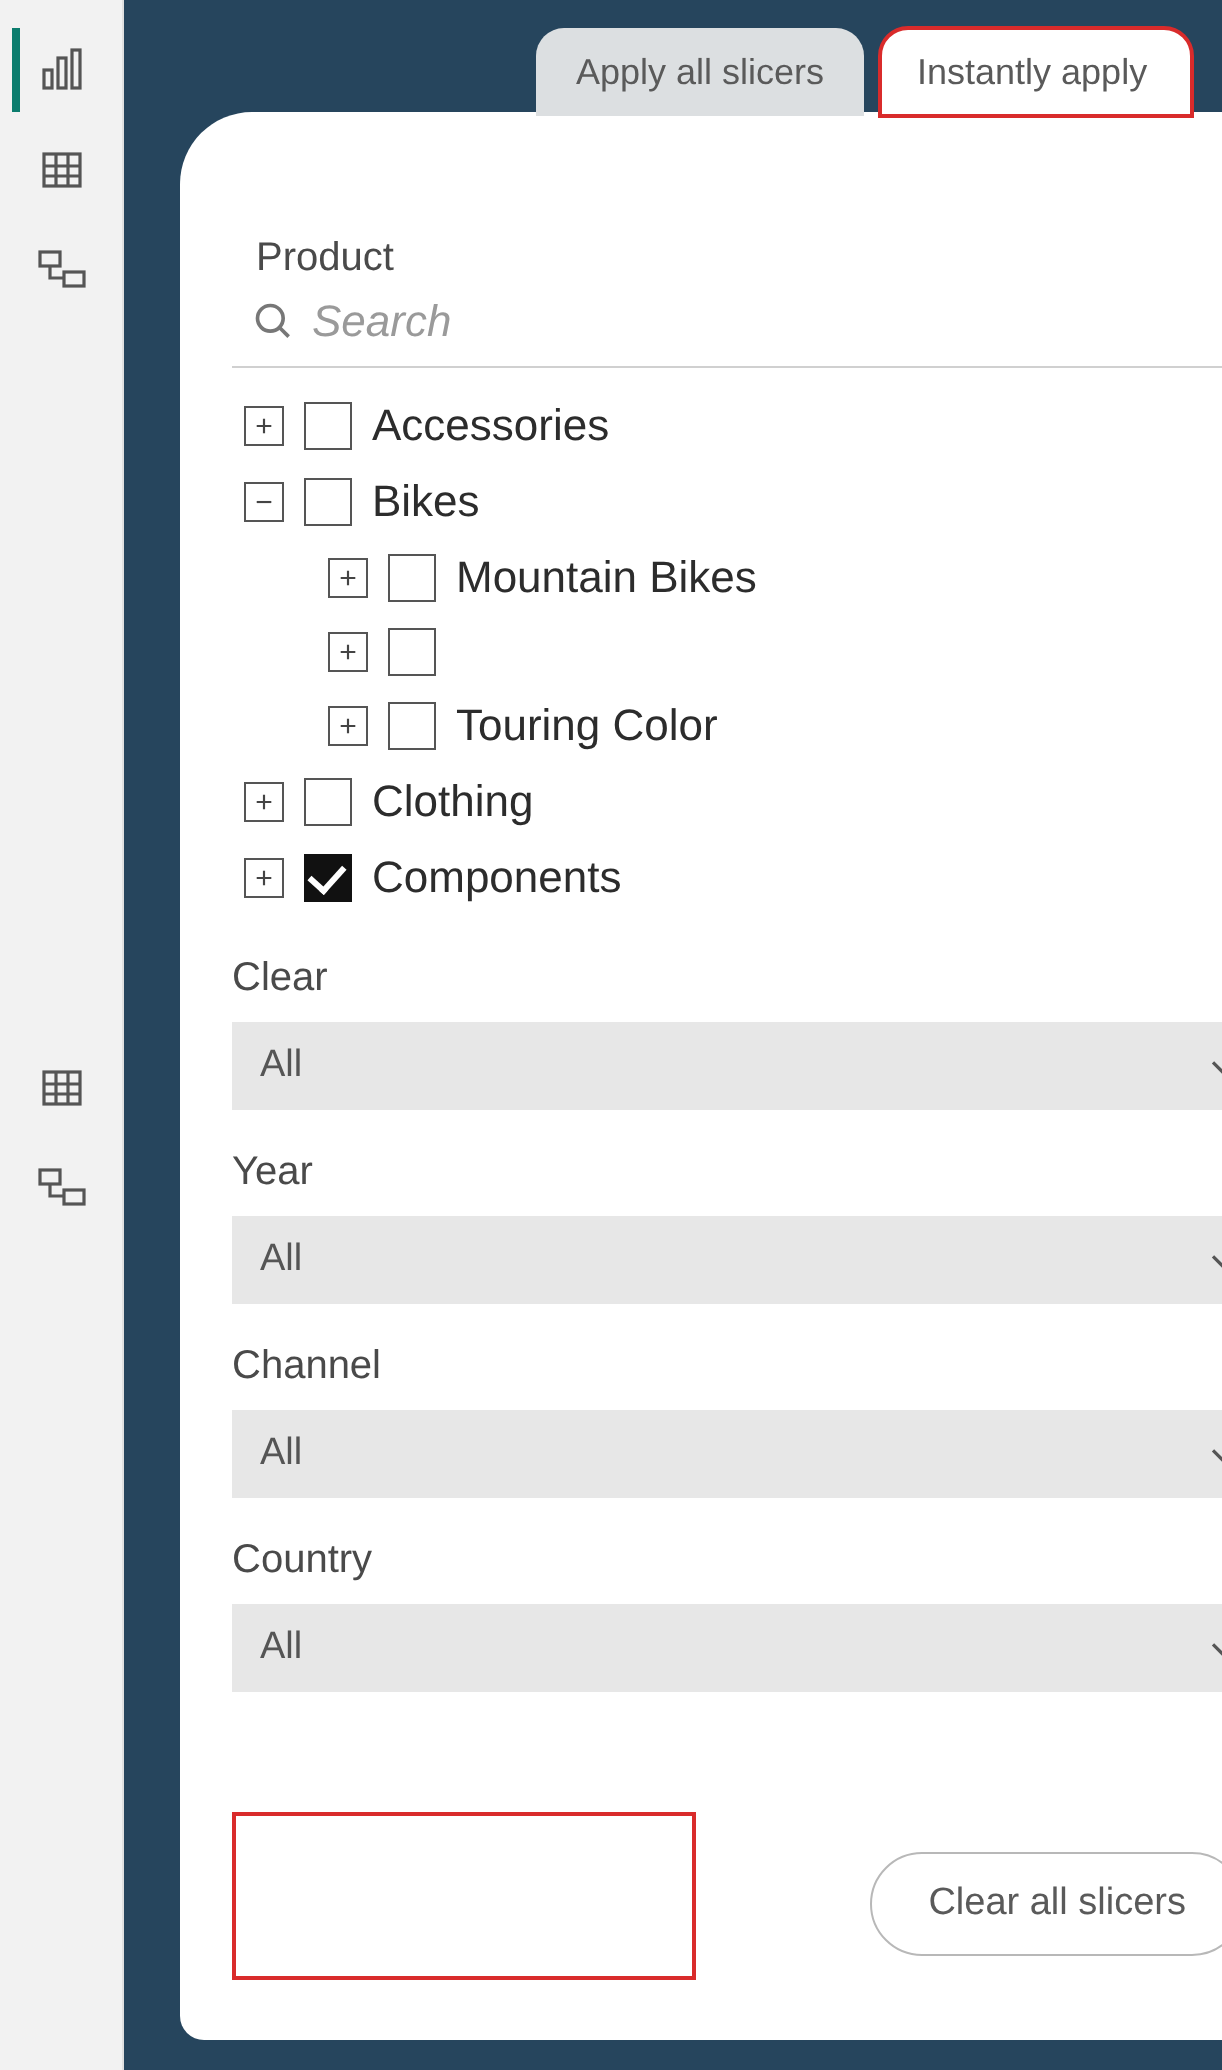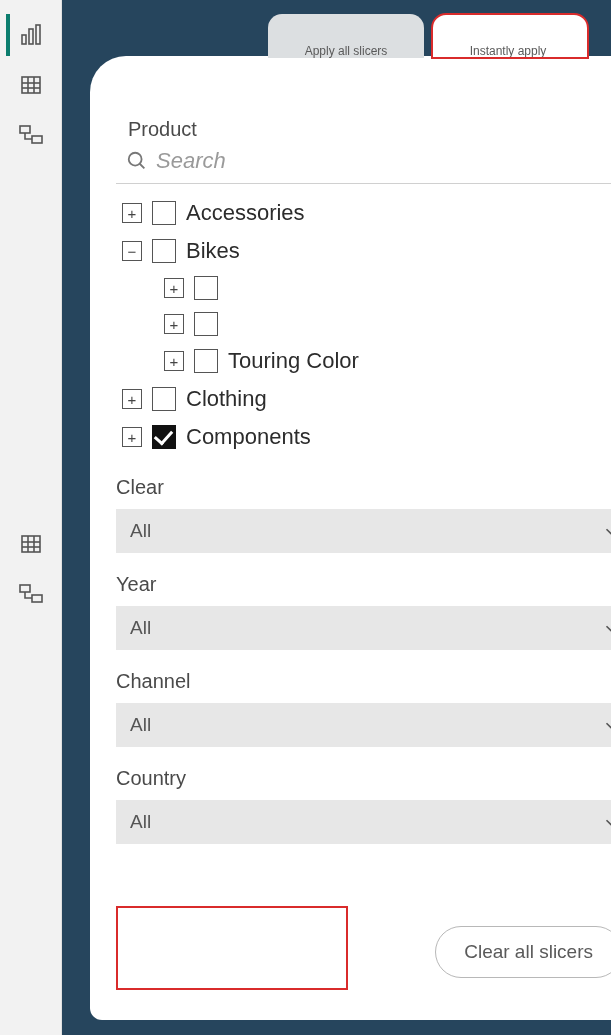--- a/index.html
+++ b/index.html
@@ -29,22 +29,22 @@
     flex: 1; background: #26455d; position: relative;
   }
   .tabs {
     position: absolute; left: 206px; top: 14px;
     display: flex; gap: 8px; z-index: 1;
   }
   .tab {
     height: 44px; padding: 0 20px;
     background: #dcdfe1;
     border-radius: 14px 14px 0 0;
-    display: flex; align-items: flex-end; justify-content: center;
-    font-size: 12px; color: #5a5a5a;
+    display: flex; align-items: center; justify-content: center;
+    font-size: 18px; color: #5a5a5a;
     min-width: 156px;
     cursor: pointer;
   }
   .tab.inactive-curve {
     position: relative;
     border-bottom-left-radius: 0;
   }
   .tab.active {
     background: #ffffff; color: #5a5a5a;
   }
@@ -205,20 +205,21 @@
 
           <div class="tree-row">
             <span class="exp">−</span>
             <span class="cb"></span>
             <span>Bikes</span>
           </div>
 
           <div class="tree-row child">
             <span class="exp">+</span>
             <span class="cb"></span>
+            <span>Mountain Bikes</span>
           </div>
           <div class="tree-row child">
             <span class="exp">+</span>
             <span class="cb"></span>
           </div>
           <div class="tree-row child">
             <span class="exp">+</span>
             <span class="cb"></span>
             <span>Touring Color</span>
           </div>

